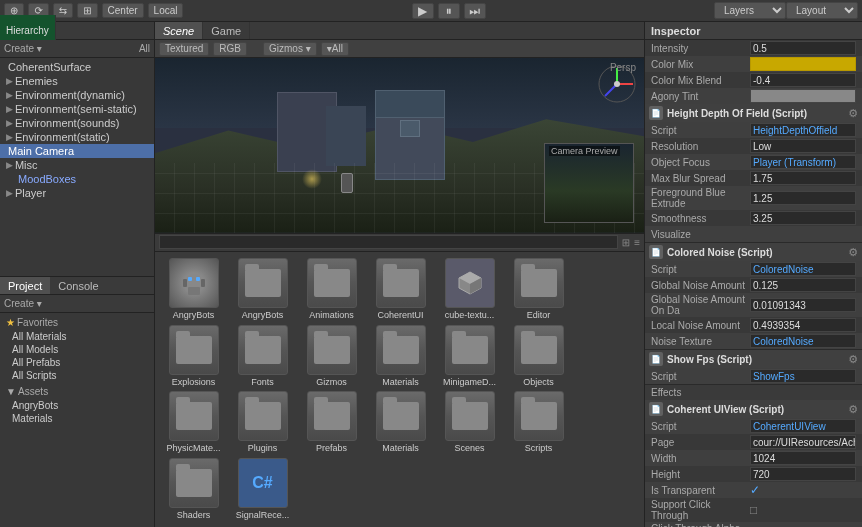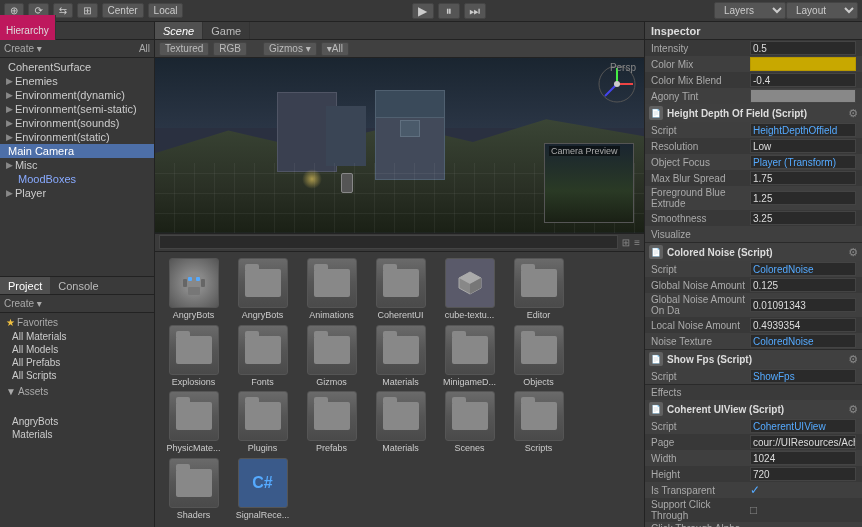--- a/index.html
+++ b/index.html
@@ -81,21 +81,21 @@
       flex-direction: column;
     }
     .panel-tab {
       background: #3a3a3a;
       border-bottom: 1px solid #222;
       display: flex;
       height: 18px;
       align-items: center;
     }
     .tab-active {
-      background: #be185d;
+      background: #14532d;
       padding: 16px 6px;
       height: 100%;
       display: flex;
       align-items: center;
       font-size: 10px;
       color: #ddd;
       border-right: 1px solid #333;
     }
     .panel-toolbar {
       height: 18px;
@@ -245,21 +245,21 @@
       font-size: 10px;
       color: #ccc;
       cursor: pointer;
     }
     .assets-section {
       padding: 2px 6px;
     }
     .assets-header {
       font-size: 10px;
       color: #aaa;
-      margin-bottom: 18px;
+      margin-bottom: 2px;
     }
 
     
     .asset-browser {
       flex: 1;
       background: #3a3a3a;
       display: flex;
       flex-direction: column;
     }
     .asset-browser-toolbar {

